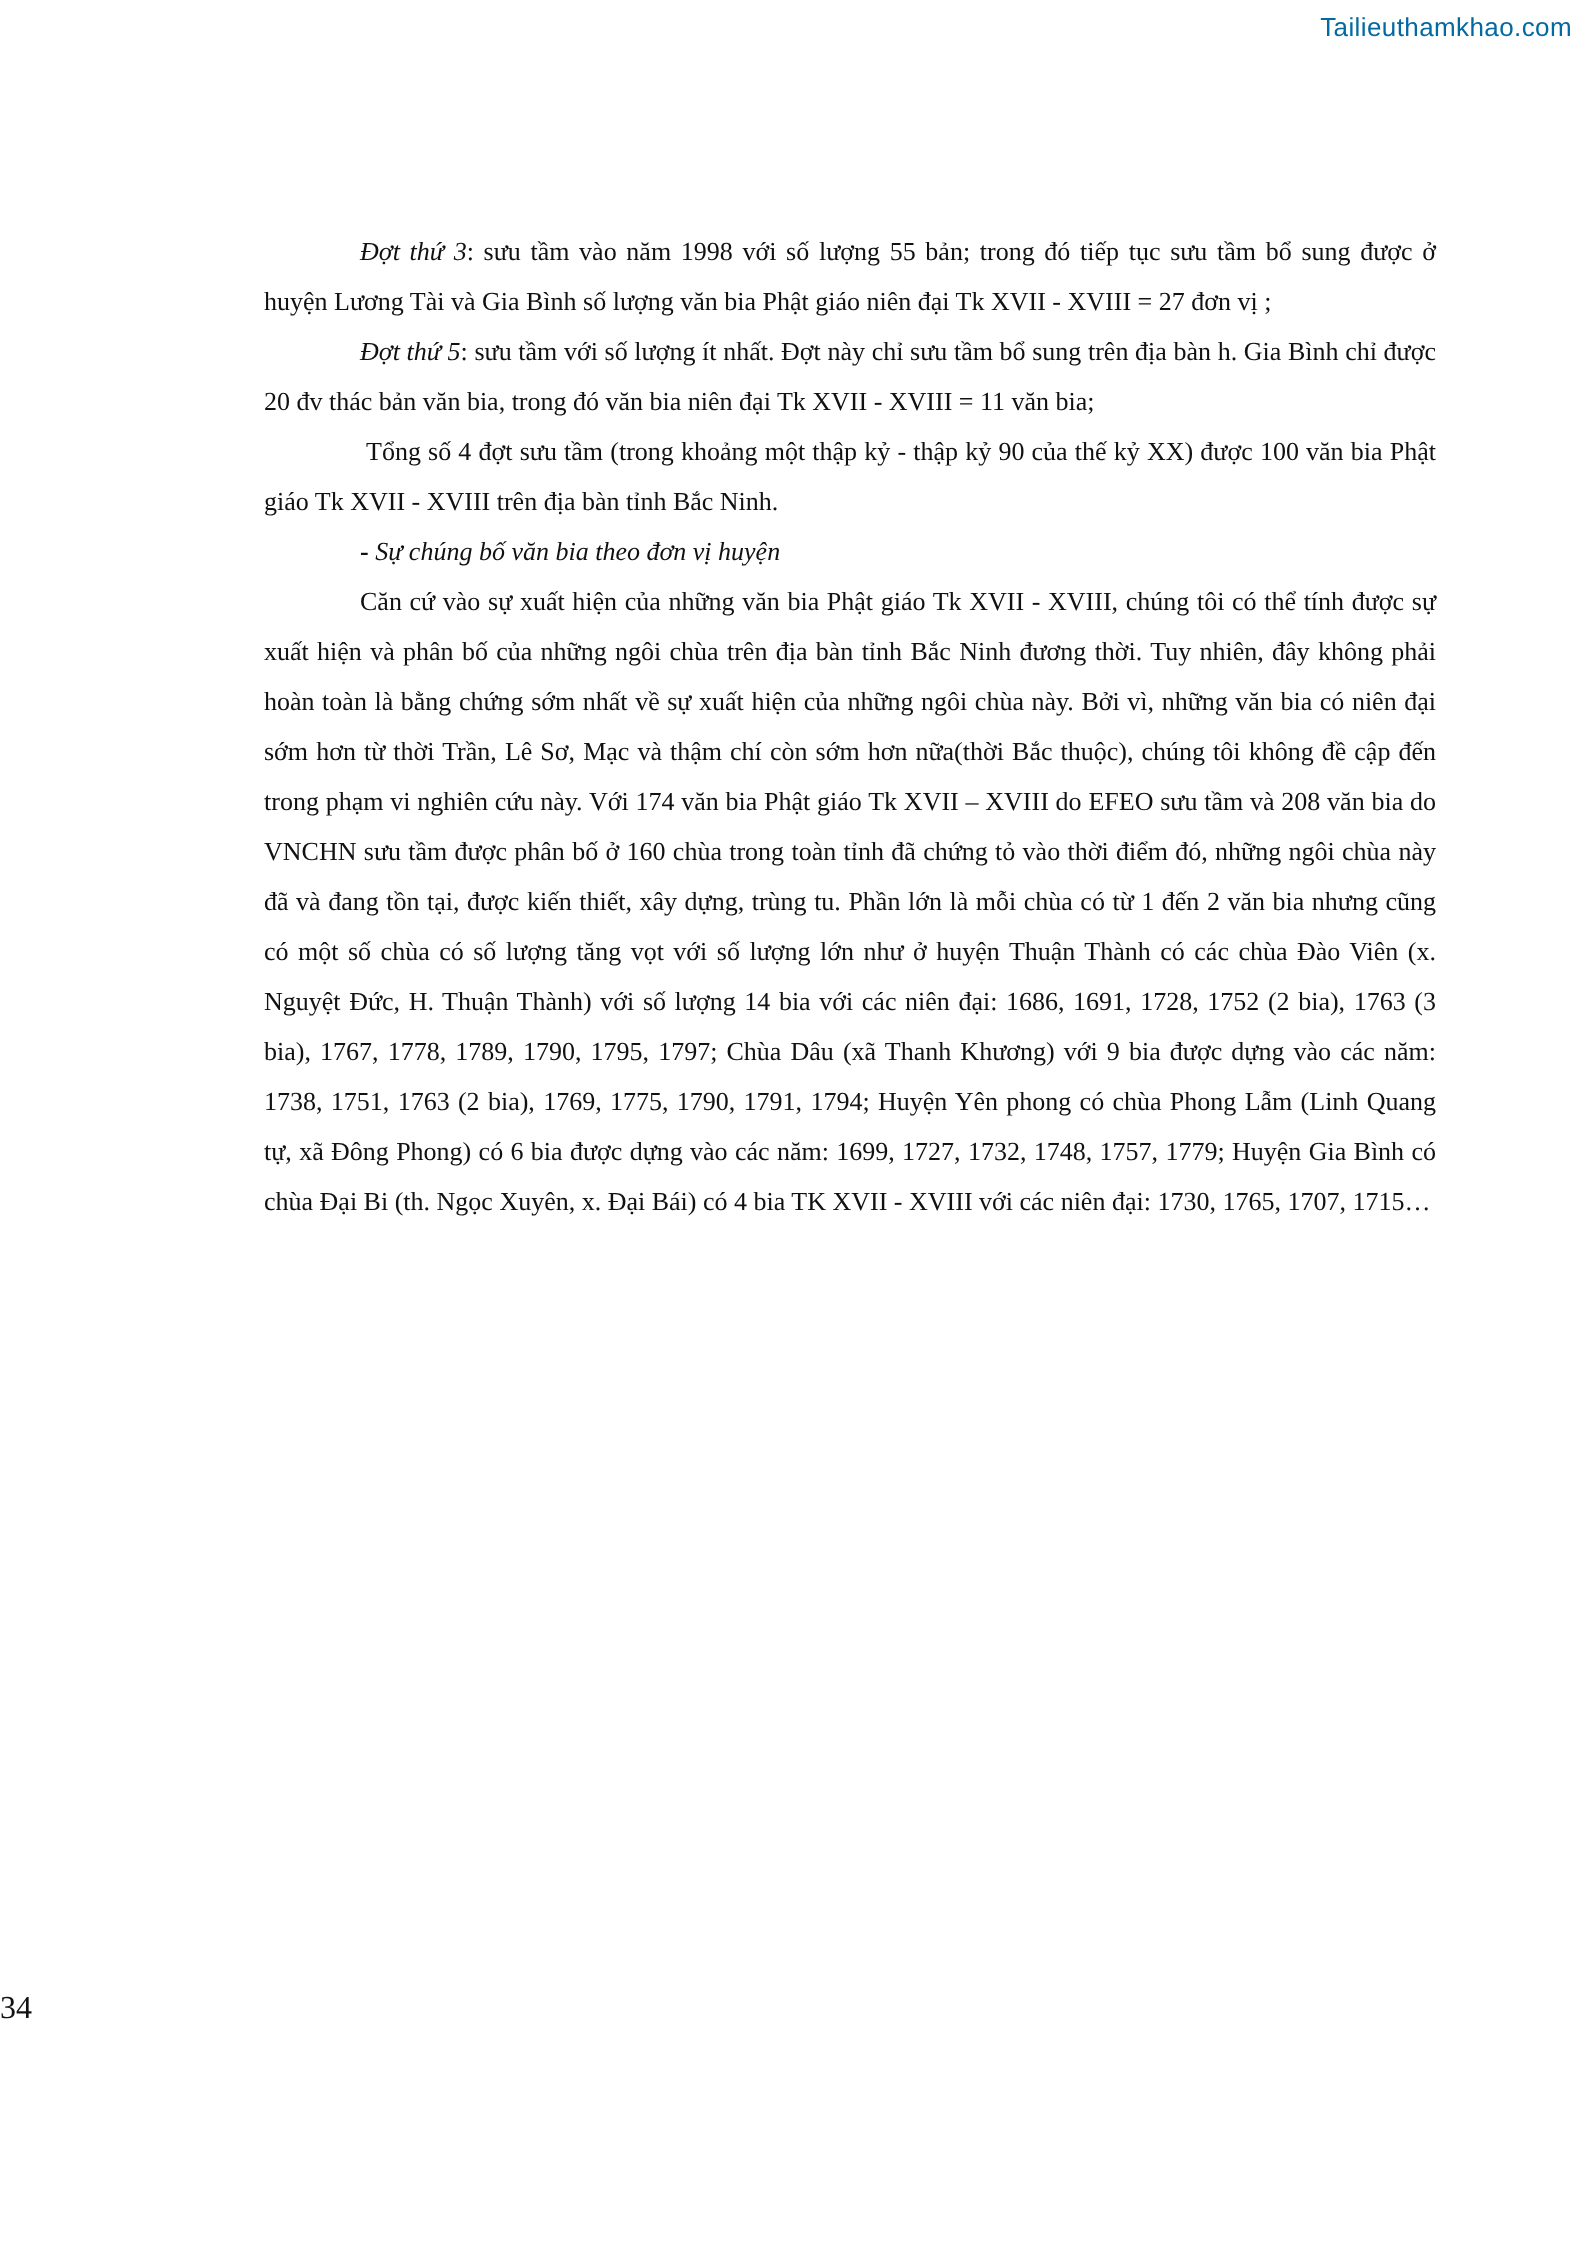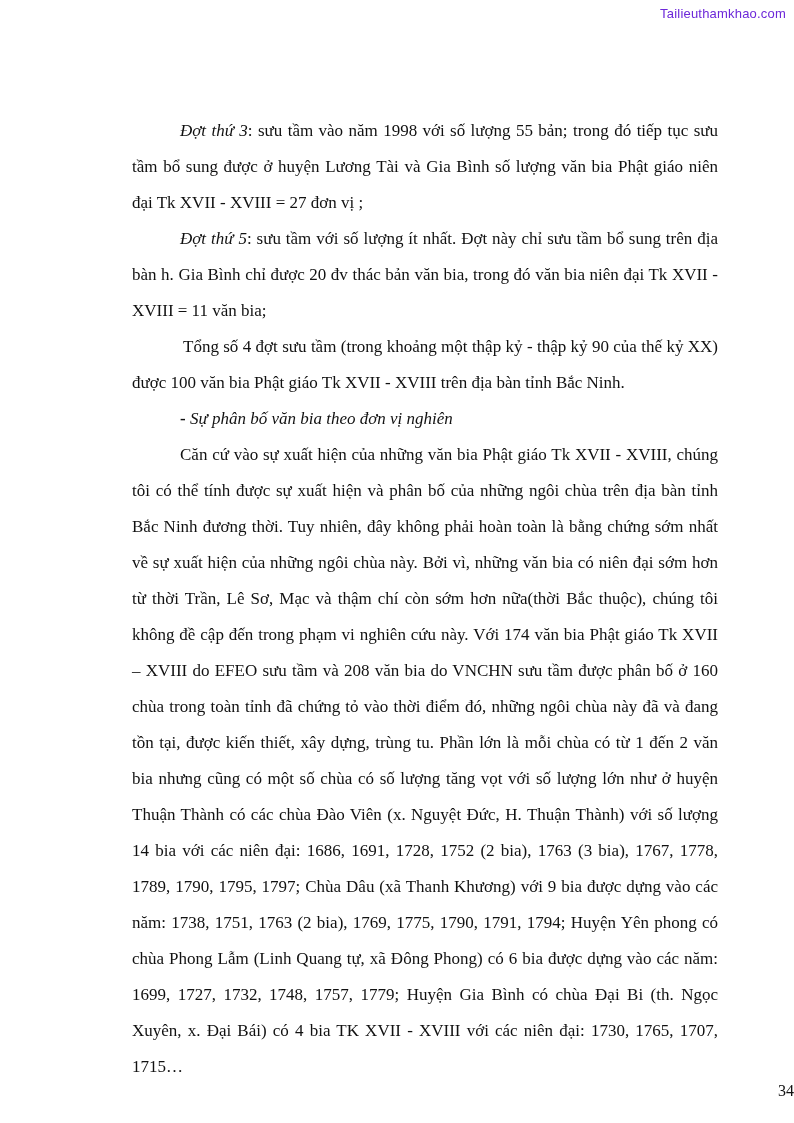--- a/index.html
+++ b/index.html
@@ -3,43 +3,43 @@
 <meta charset="utf-8">
 <style>
   html, body { margin: 0; padding: 0; }
   body {
     width: 794px; height: 1123px; background: #ffffff; position: relative; overflow: hidden;
     font-family: "Liberation Serif", "DejaVu Serif", serif; color: #111;
   }
   .watermark {
     position: absolute; top: 6px; right: 8px;
     font-family: "Liberation Sans", "DejaVu Sans", sans-serif;
-    font-size: 13px; color: #6d28d9; letter-spacing: 0.2px;
+    font-size: 13px; color: #0369a1; letter-spacing: 0.2px;
   }
   .page-body {
     position: absolute; left: 132px; top: 113px; width: 586px;
-    font-size: 17px; line-height: 36px;
+    font-size: 13px; line-height: 25px;
   }
   .para { margin: 0; text-align: justify; text-indent: 48px; }
   .para.total { text-indent: 51px; }
   .para.heading { text-indent: 48px; }
   .para .lead { font-style: italic; }
   .heading .dash { font-style: normal; font-weight: bold; }
   .heading .title { font-style: italic; }
   .page-number {
-    position: absolute; top: 1082px; left: 0; width: 794px; text-align: right;
+    position: absolute; top: 996px; left: 0; width: 794px; text-align: left;
     font-family: "Liberation Serif", serif; font-size: 16px; color: #111;
   }
 </style>
 </head>
 <body>
 
 <div class="watermark">Tailieuthamkhao.com</div>
 
 <div class="page-body">
   <p class="para"><span class="lead">Đợt thứ 3</span><span>: sưu tầm vào năm 1998 với số lượng 55 bản; trong đó tiếp tục sưu tầm  bổ sung được ở huyện Lương Tài và Gia Bình số lượng văn bia Phật giáo niên đại Tk XVII - XVIII  =  27 đơn vị ;</span></p>
   <p class="para"><span class="lead">Đợt thứ 5</span><span>: sưu tầm với số lượng ít nhất. Đợt này chỉ sưu tầm bổ sung trên địa bàn h. Gia Bình chỉ được 20 đv thác bản văn bia, trong đó văn bia niên đại Tk XVII - XVIII = 11 văn bia;</span></p>
   <p class="para total"><span>Tổng số 4 đợt sưu tầm (trong khoảng một thập kỷ - thập kỷ 90 của thế kỷ XX) được 100 văn bia Phật giáo Tk XVII - XVIII trên địa bàn tỉnh Bắc Ninh.</span></p>
-  <p class="para heading"><span class="dash">- </span><span class="title">Sự phân bố văn bia theo đơn vị nghiên</span></p>
+  <p class="para heading"><span class="dash">- </span><span class="title">Sự chúng bố văn bia theo đơn vị huyện</span></p>
   <p class="para"><span>Căn cứ vào sự xuất hiện của những văn bia Phật giáo Tk XVII - XVIII, chúng tôi có thể tính được sự xuất hiện và phân bố của những ngôi chùa trên địa bàn tỉnh Bắc Ninh đương thời. Tuy nhiên, đây không phải hoàn toàn là bằng chứng sớm nhất về sự xuất hiện của những ngôi chùa này. Bởi vì, những văn bia có niên đại sớm hơn từ thời Trần, Lê Sơ, Mạc và thậm chí còn sớm hơn nữa(thời Bắc thuộc), chúng tôi không đề cập đến trong phạm vi nghiên cứu này. Với 174 văn bia Phật giáo Tk XVII – XVIII do EFEO sưu tầm và 208 văn bia do VNCHN sưu tầm được phân bố ở 160 chùa  trong toàn tỉnh đã chứng tỏ vào thời điểm đó, những ngôi chùa này đã và đang tồn tại, được kiến thiết, xây dựng, trùng tu. Phần lớn là mỗi chùa có từ 1 đến 2 văn bia nhưng cũng có một số chùa có số lượng tăng vọt với số lượng lớn như ở huyện Thuận Thành có các chùa Đào Viên (x. Nguyệt Đức, H. Thuận Thành) với số lượng 14 bia với các niên đại: 1686, 1691, 1728, 1752 (2 bia), 1763 (3 bia), 1767, 1778, 1789, 1790, 1795, 1797; Chùa Dâu (xã Thanh Khương) với 9 bia được dựng vào các năm: 1738, 1751, 1763 (2 bia), 1769, 1775, 1790, 1791, 1794; Huyện Yên phong có chùa Phong Lẫm (Linh Quang tự, xã Đông Phong) có 6 bia được dựng vào các năm: 1699, 1727, 1732, 1748, 1757, 1779; Huyện Gia Bình có chùa Đại Bi (th. Ngọc Xuyên, x. Đại Bái) có 4 bia TK XVII - XVIII với các niên đại: 1730, 1765, 1707, 1715…</span></p>
 </div>
 
 <div class="page-number">34</div>
 
 </body></html>

